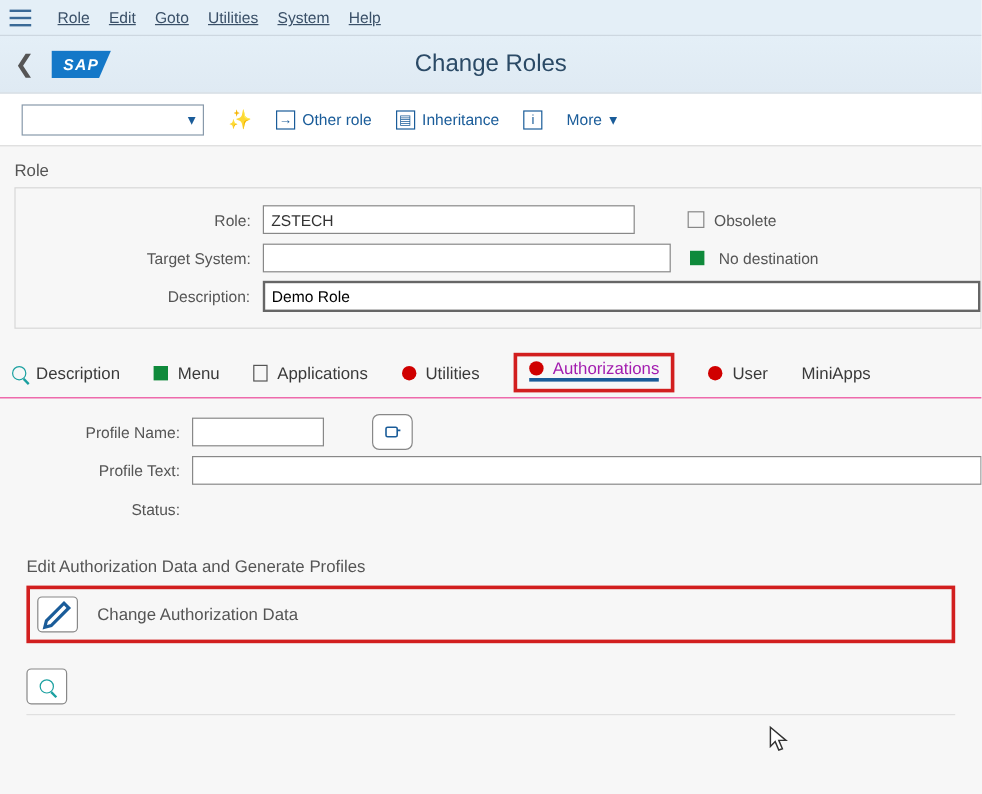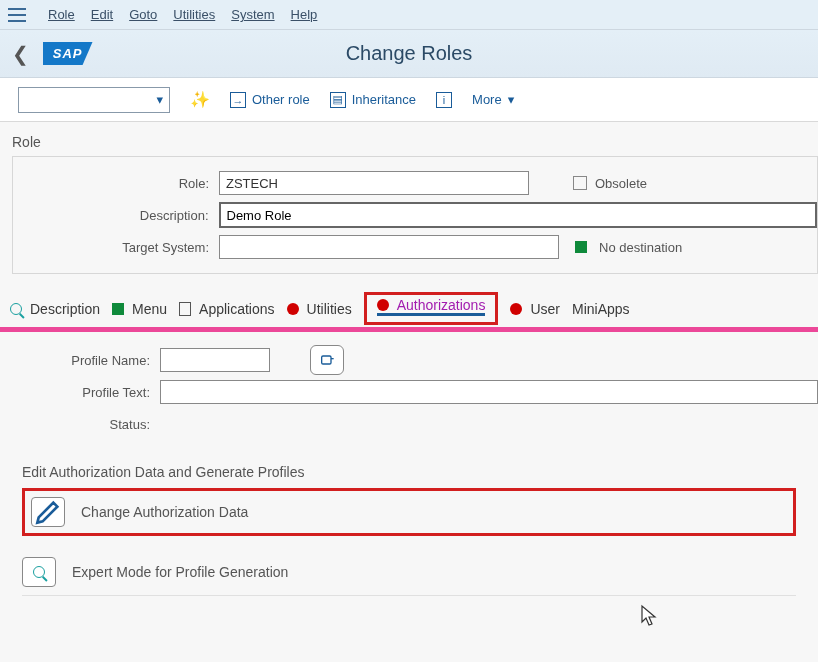--- a/index.html
+++ b/index.html
@@ -23,21 +23,21 @@
   .form-row { display: flex; align-items: center; height: 32px; }
   .form-label { width: 206px; text-align: right; padding-right: 10px; color: #555; font-size: 13px;}
   .text-input { height: 24px; border: 1px solid #888; background: #fff; padding: 0 6px; font-size: 13px; color: #333; }
   .role-input { width: 310px; }
   .desc-input { width: 600px; height: 26px; border: 2px solid #666; background: #fff; padding: 0 6px; font-size: 13px;}
   .target-input { width: 340px; }
   .checkbox-square { width: 14px; height: 14px; border: 1px solid #888; display: inline-block; margin-right: 8px; margin-left: 44px;}
   .status-sq { width: 12px; height: 12px; display: inline-block; margin-left: 16px; margin-right: 12px; }
   .green-sq { background: #0f8a3b; }
   .status-text { color: #555; }
-  .tabbar { display: flex; align-items: center; gap: 12px; padding: 0 10px; height: 42px; border-bottom: 5px solid #ec4899; margin-top: 16px; }
+  .tabbar { display: flex; align-items: center; gap: 28px; padding: 0 10px; height: 42px; border-bottom: 1px solid #ec4899; margin-top: 16px; }
   .tab { display: flex; align-items: center; gap: 8px; color: #3a3a3a; cursor: pointer; height: 100%; font-size: 14px;}
   .tab-ind { width: 12px; height: 12px; display: inline-block; }
   .green-sq2 { background: #0f8a3b; }
   .doc-box { width:12px; height:14px; border:1.5px solid #555; display:inline-block; position:relative;}
   .red-dot { width: 12px; height: 12px; border-radius: 50%; background: #d00000; display: inline-block;}
   .tab-active { color: #a21caf; border-bottom: 3px solid #1a5c99; }
   .red-highlight { border: 3px solid #d21f1f; padding: 2px 10px 6px 10px; }
   .mag-icon { width:12px; height:12px; border:1.5px solid #1aa0a0; border-radius:50%; display:inline-block; position:relative;}
   .mag-icon::after { content:''; position:absolute; width:6px; height:1.5px; background:#1aa0a0; bottom:-3px; right:-4px; transform:rotate(45deg);}
   .sub-panel { padding: 12px 0 0 20px; }
@@ -99,28 +99,28 @@
 
 <div class="section-label">Role</div>
 <div class="panel">
   <div class="form-row">
     <div class="form-label">Role:</div>
     <input class="text-input role-input" value="ZSTECH" style="">
     <span class="checkbox-square"></span>
     <span class="status-text">Obsolete</span>
   </div>
   <div class="form-row">
-    <div class="form-label">Description:</div>
-    <input class="desc-input" value="Demo Role" style="">
-  </div>
-  <div class="form-row">
     <div class="form-label">Target System:</div>
     <input class="text-input target-input" value="" style="">
     <span class="status-sq green-sq"></span>
     <span class="status-text">No destination</span>
+  </div>
+  <div class="form-row">
+    <div class="form-label">Description:</div>
+    <input class="desc-input" value="Demo Role" style="">
   </div>
 </div>
 
 <div class="tabbar">
   <div class="tab">
     <span class="mag-icon"></span>
     <span>Description</span>
   </div>
   <div class="tab">
     <span class="tab-ind green-sq2"></span>
@@ -175,18 +175,17 @@
     <svg viewBox="0 0 24 24" fill="none" stroke="#1a5c99" stroke-width="2">
         <path d="M4 20 L8 19 L19 8 L16 5 L5 16 Z"></path>
       </svg>
   </div>
   <span class="action-label">Change Authorization Data</span>
 </div>
 <div class="action-row" style="margin-top:12px;">
   <div class="icon-btn">
     <span class="mag-icon"></span>
   </div>
-  <span class="action-label">Expert Mode for Profile Generation</span>
 </div>
 
 <svg class="cursor-img" width="20" height="24" viewBox="0 0 20 24">
     <path d="M2 2 L2 18 L6 14 L9 21 L12 20 L9 13 L15 13 Z" fill="#fff" stroke="#333" stroke-width="1.2"></path>
   </svg>
 
 </body></html>

